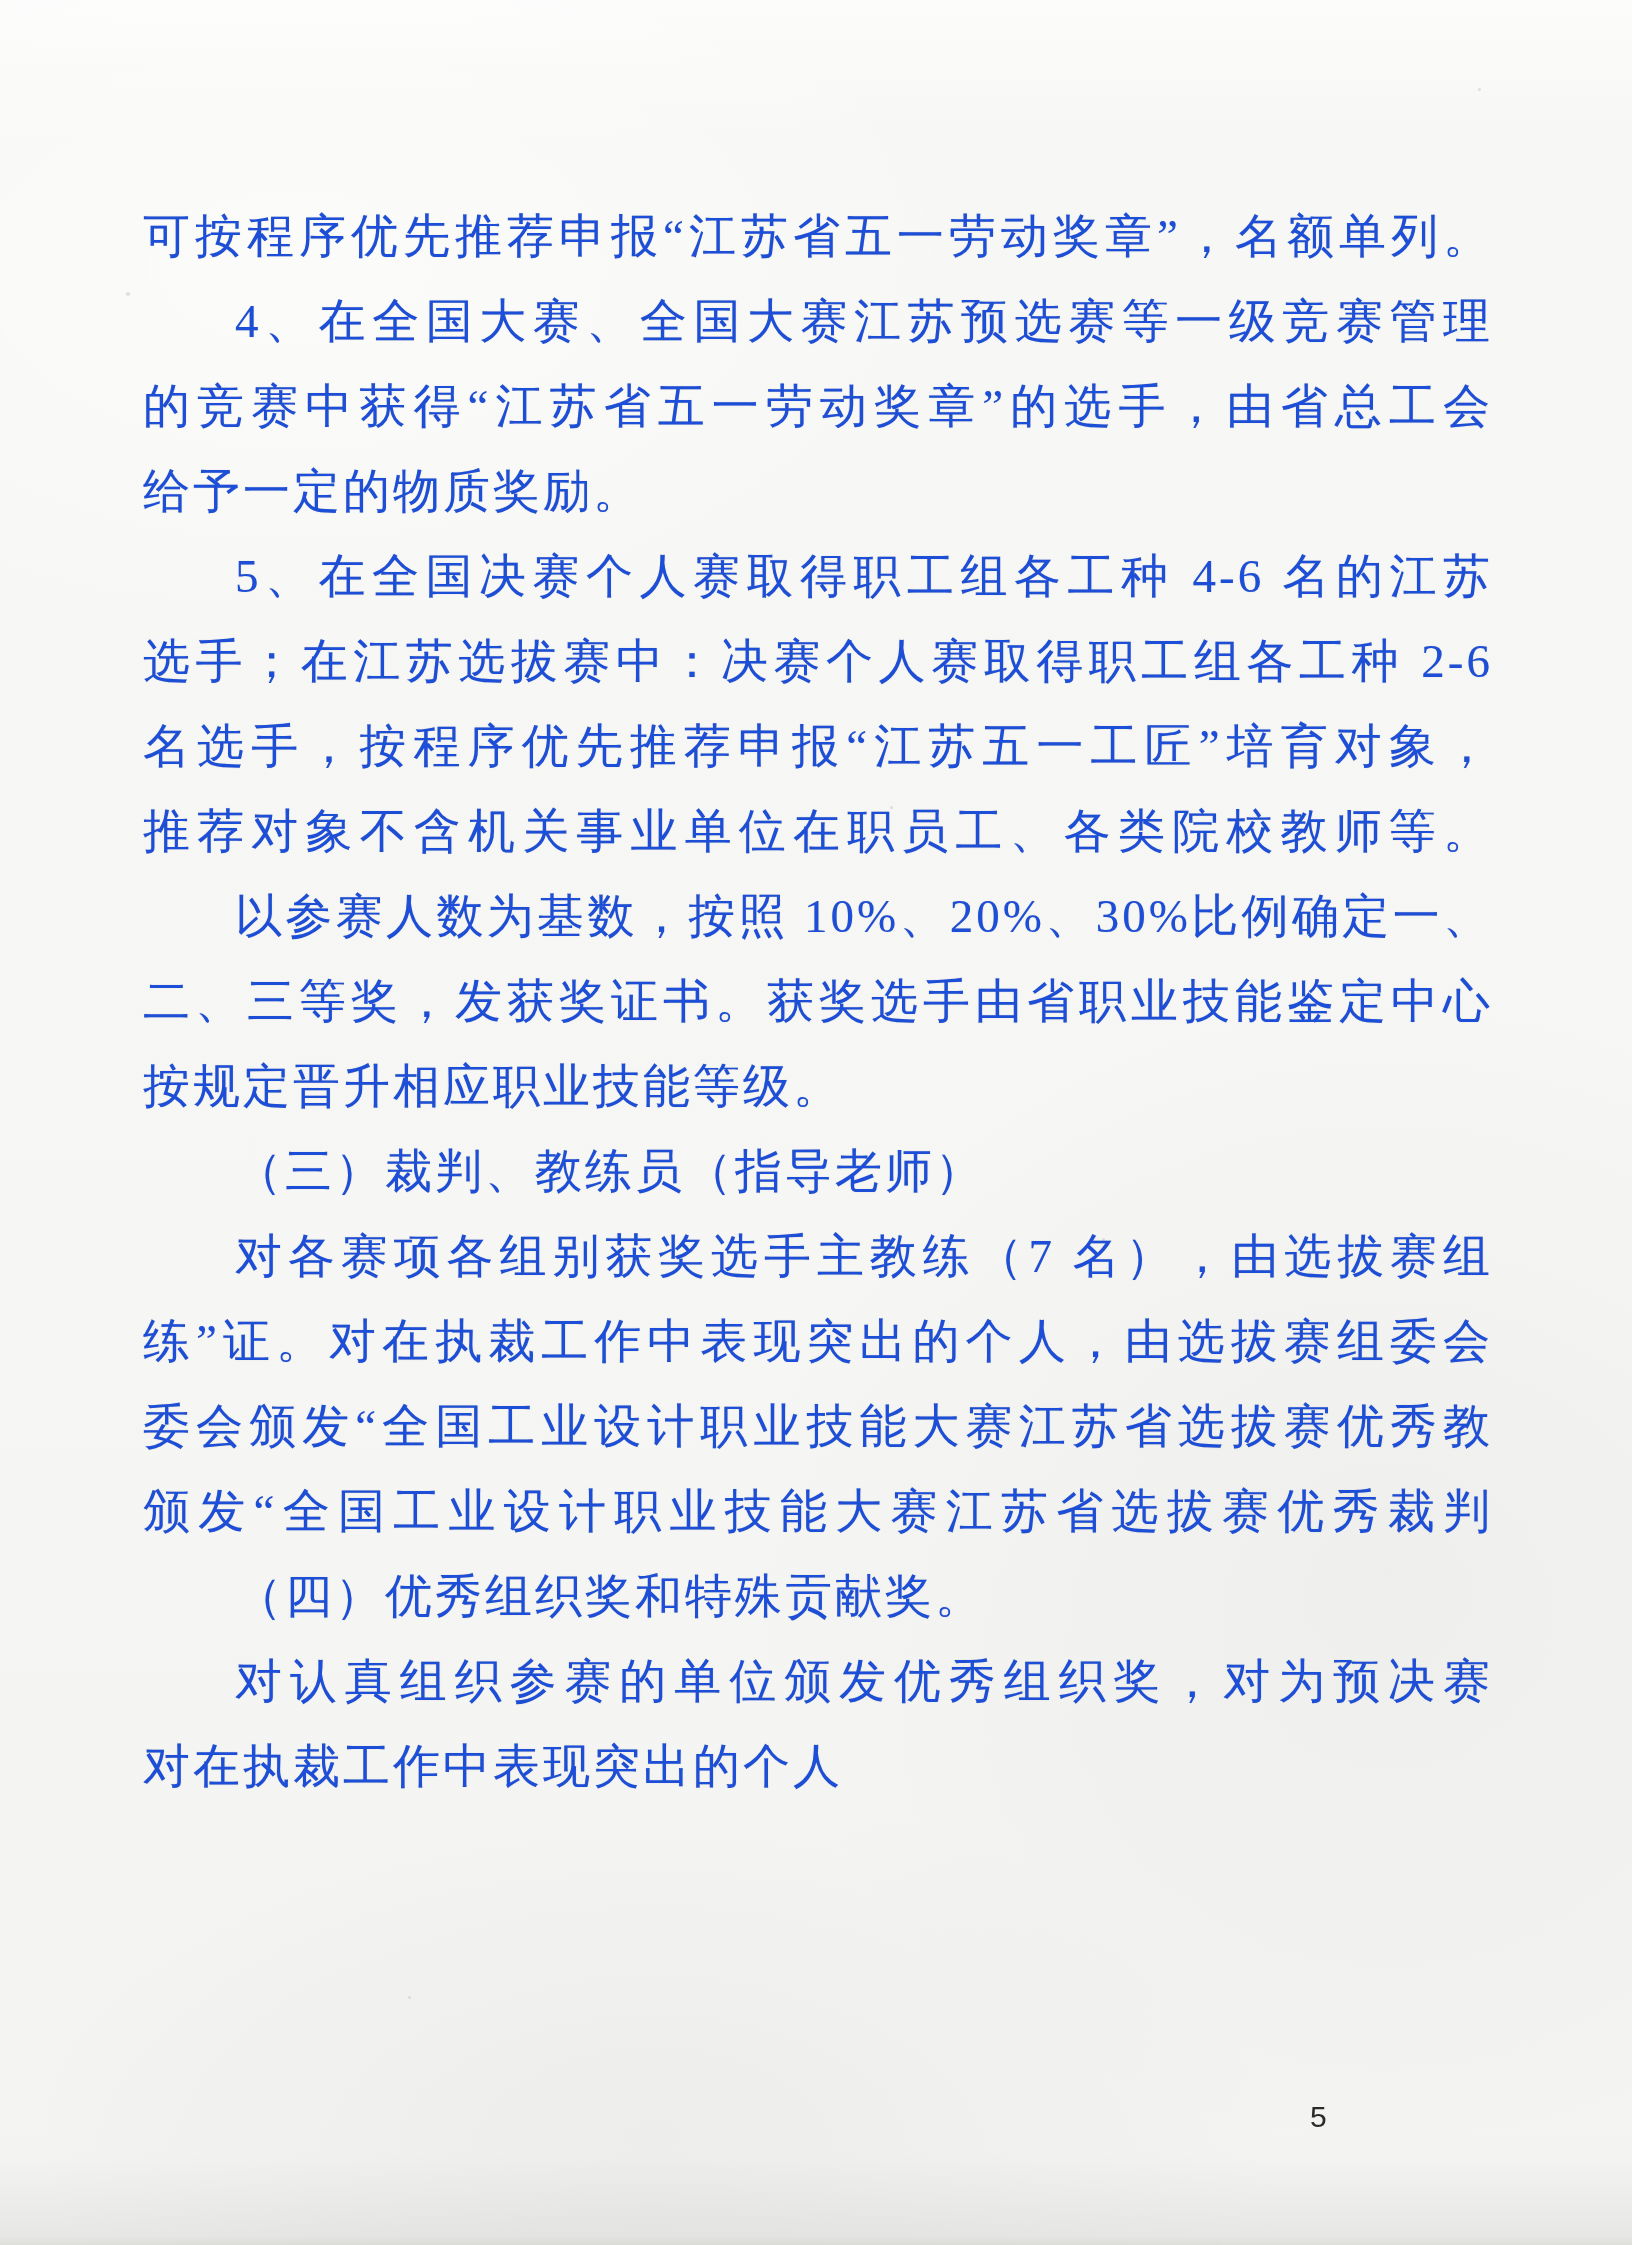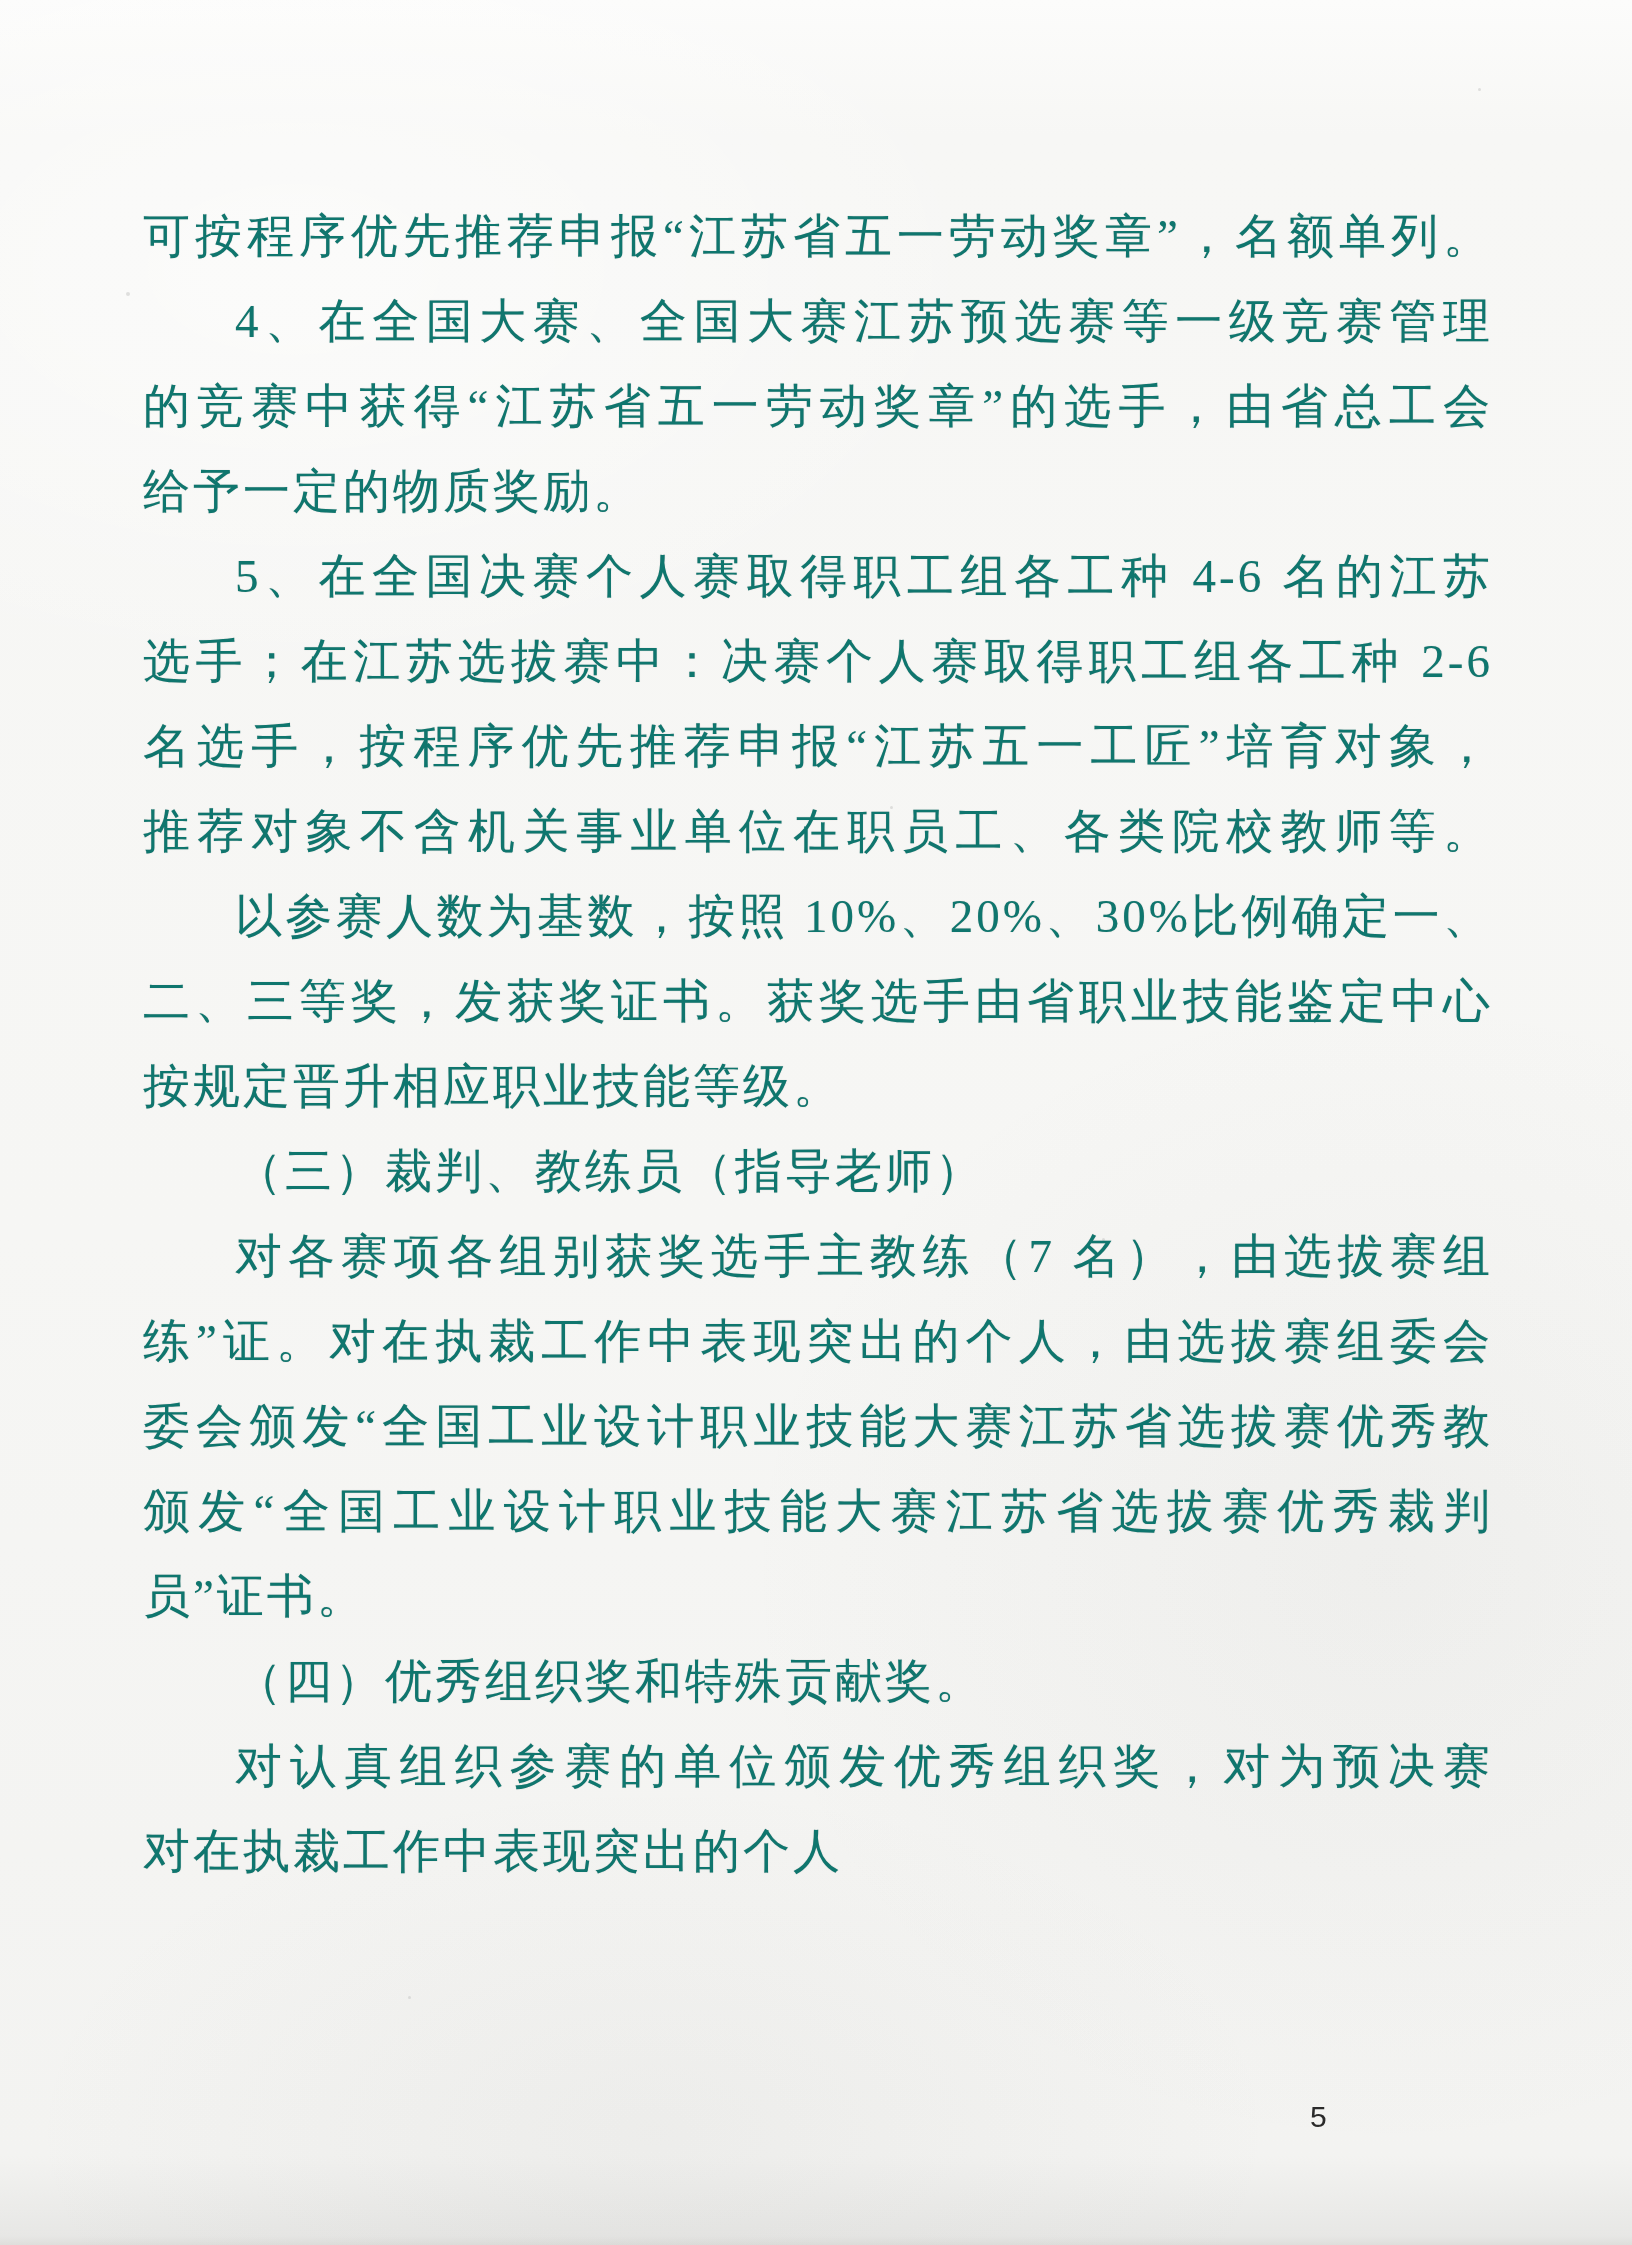--- a/index.html
+++ b/index.html
@@ -28,21 +28,21 @@
     top: 194px;
     left: 143px;
     width: 1350px;
   }
   .line {
     height: 85px;
     line-height: 85px;
     font-size: 47px;
     letter-spacing: 3px;
     white-space: nowrap;
-    color: #0f766e;
+    color: #1d4ed8;
     text-shadow: 0 0 1px rgba(34,33,32,0.25);
   }
   .line.fill {
     text-align: justify;
     text-align-last: justify;
     white-space: normal;
   }
   .line.indent {
     text-indent: 92px;
   }
@@ -88,19 +88,18 @@
   <div class="line fill">名选手，按程序优先推荐申报“江苏五一工匠”培育对象，</div>
   <div class="line fill">推荐对象不含机关事业单位在职员工、各类院校教师等。</div>
   <div class="line fill indent">以参赛人数为基数，按照 10%、20%、30%比例确定一、</div>
   <div class="line fill">二、三等奖，发获奖证书。获奖选手由省职业技能鉴定中心</div>
   <div class="line">按规定晋升相应职业技能等级。</div>
   <div class="line indent">（三）裁判、教练员（指导老师）</div>
   <div class="line fill indent">对各赛项各组别获奖选手主教练（7 名），由选拔赛组</div>
   <div class="line fill">练”证。对在执裁工作中表现突出的个人，由选拔赛组委会</div>
   <div class="line fill">委会颁发“全国工业设计职业技能大赛江苏省选拔赛优秀教</div>
   <div class="line fill">颁发“全国工业设计职业技能大赛江苏省选拔赛优秀裁判</div>
-  <div class="line">员”证书。</div>
   <div class="line indent">（四）优秀组织奖和特殊贡献奖。</div>
   <div class="line fill indent">对认真组织参赛的单位颁发优秀组织奖，对为预决赛</div>
   <div class="line">对在执裁工作中表现突出的个人</div>
 </div>
 
 <div class="page-number">5</div>
 
 </body></html>

